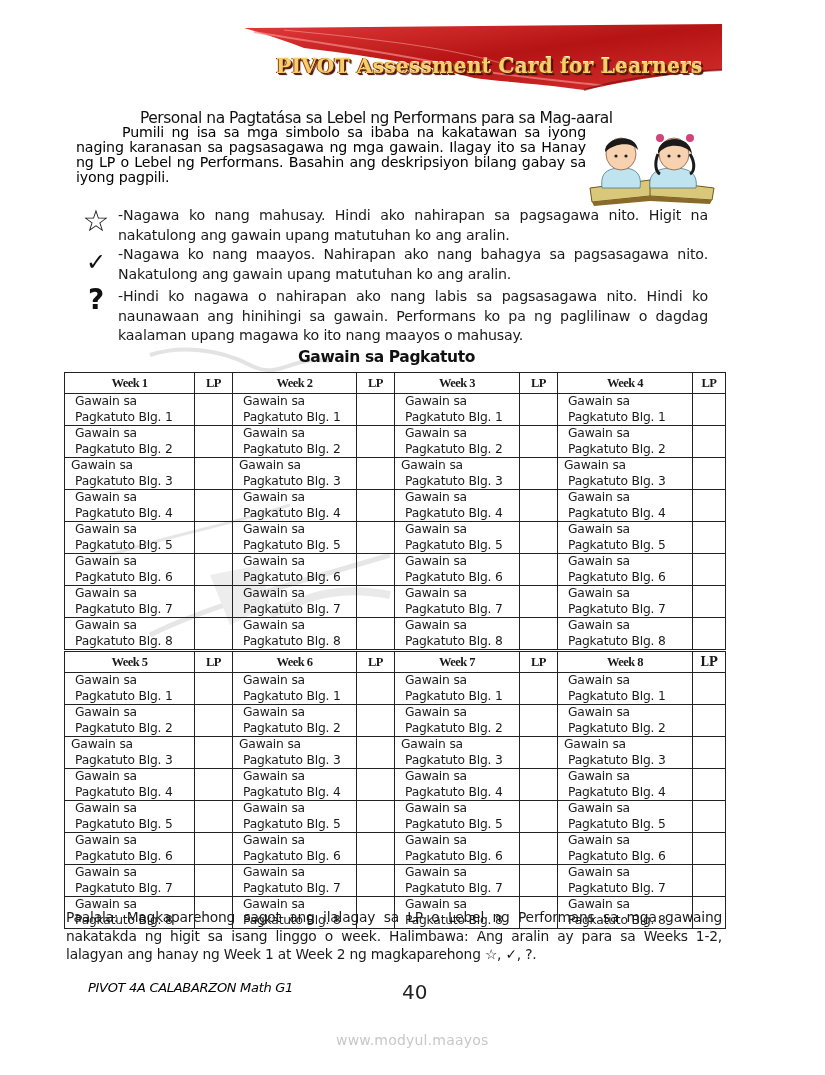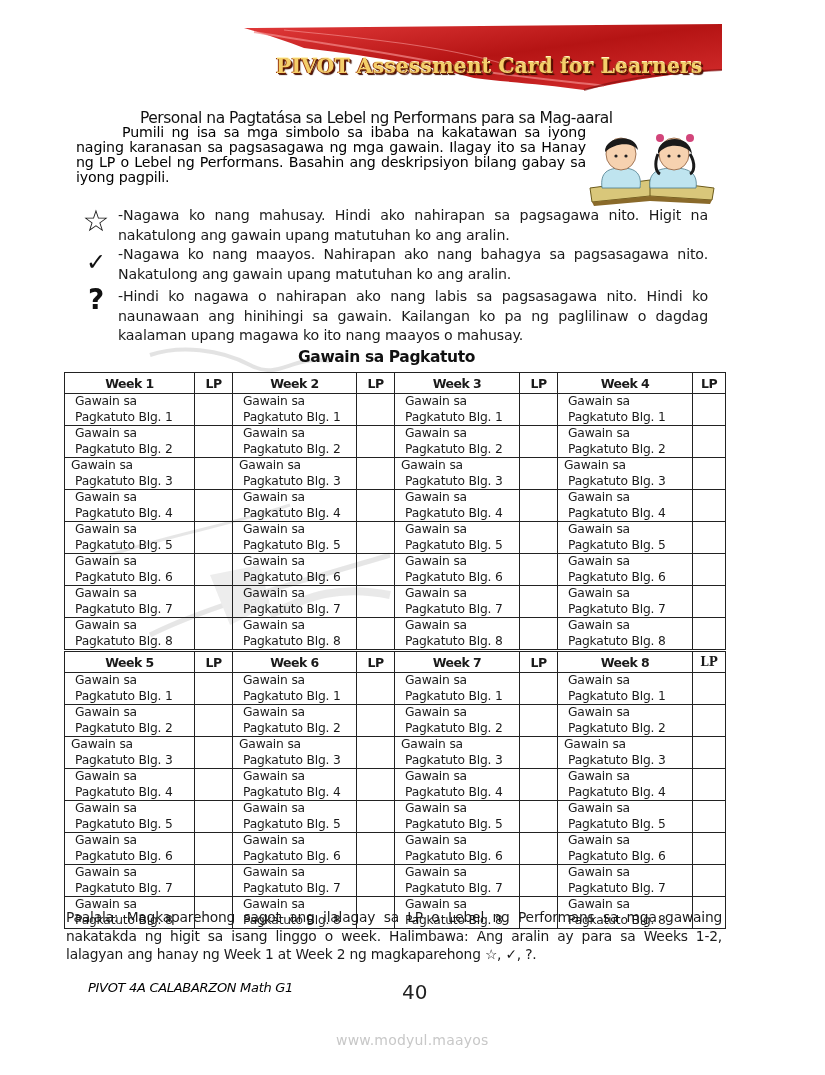--- a/index.html
+++ b/index.html
@@ -47,21 +47,21 @@
     position: absolute; left: 90px; top: 335px; width: 360px; height: 330px; opacity: 0.5;
   }
   table.grid {
     position: absolute; left: 64px; border-collapse: collapse; table-layout: fixed;
     font-family: "DejaVu Sans", sans-serif; color: #1a1a1a; background: transparent;
   }
   table.grid td, table.grid th {
     border: 1.4px solid #222; padding: 0; vertical-align: top;
   }
   table.grid th {
-    height: 20px; font-weight: bold; font-size: 12.5px; letter-spacing: -0.5px; text-align: center; vertical-align: middle;
+    height: 20px; font-weight: bold; font-size: 12.5px; letter-spacing: -0.5px; text-align: center; vertical-align: middle; font-family: Liberation Serif, serif;
   }
   table.grid th.lp-serif { font-family: "DejaVu Serif", serif; font-size: 12px; letter-spacing: 0; }
   table.grid td.task {
     height: 30px; font-size: 12.3px; line-height: 15.5px; padding-left: 10px; letter-spacing: -0.2px;
   }
   table.grid td.task.alt .l1 { margin-left: -4px; }
   table.grid td.lp { }
   .t1 { top: 372px; border-bottom: 3px double #222 !important; }
   .t2 { top: 651px; }
   .note {
@@ -124,21 +124,21 @@
 <div class="legend-row" style="top:206px;">
   <div class="legend-icon" style="top:-2px;font-size:30px;line-height:34px;">☆</div>
   <div class="legend-text">-Nagawa ko nang mahusay. Hindi ako nahirapan sa pagsagawa nito. Higit na nakatulong ang gawain upang matutuhan ko ang aralin.</div>
 </div>
 <div class="legend-row" style="top:245px;">
   <div class="legend-icon" style="top:0px;font-size:24px;line-height:34px;font-weight:bold;">✓</div>
   <div class="legend-text">-Nagawa ko nang maayos. Nahirapan ako nang bahagya sa pagsasagawa nito. Nakatulong ang gawain upang matutuhan ko ang aralin.</div>
 </div>
 <div class="legend-row" style="top:287px;">
   <div class="legend-icon" style="top:-4px;font-size:28px;line-height:34px;font-weight:bold;">?</div>
-  <div class="legend-text">-Hindi ko nagawa o nahirapan ako nang labis  sa pagsasagawa nito. Hindi ko naunawaan  ang hinihingi sa gawain. Kailangan ko pa ng paglilinaw o dagdag kaalaman upang magawa  ko ito nang maayos o mahusay.</div>
+  <div class="legend-text">-Hindi ko nagawa o nahirapan ako nang labis  sa pagsasagawa nito. Hindi ko naunawaan  ang hinihingi sa gawain. Performans ko pa ng paglilinaw o dagdag kaalaman upang magawa  ko ito nang maayos o mahusay.</div>
 </div>
 
 <svg class="watermark" viewBox="0 0 360 330">
   <path d="M60 20 C90 10 130 14 160 30 C190 46 200 20 240 26" stroke="#c8c8c8" stroke-width="4" fill="none"></path>
   <path d="M20 220 C80 200 140 190 200 170" stroke="#cfcfcf" stroke-width="3" fill="none"></path>
   <path d="M60 300 C120 270 200 250 300 220" stroke="#cfcfcf" stroke-width="5" fill="none"></path>
   <path d="M120 240 L170 230 L180 270 L140 290 Z" fill="#dcdcdc"></path>
   <path d="M180 280 C220 260 250 250 300 260" stroke="#d5d5d5" stroke-width="8" fill="none"></path>
 </svg>
 

